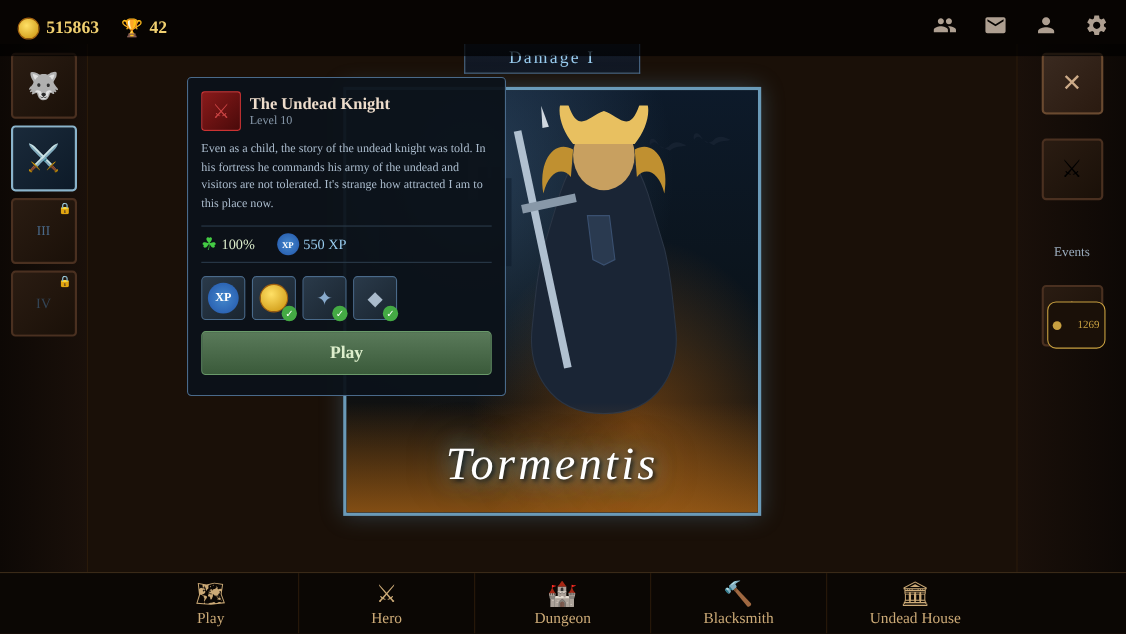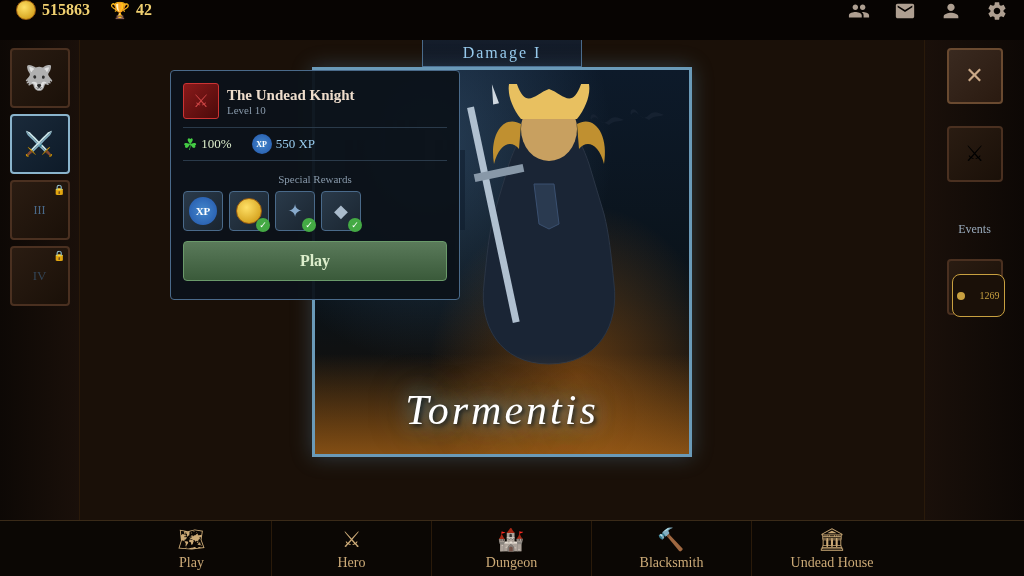--- a/index.html
+++ b/index.html
@@ -10,24 +10,24 @@
       overflow: hidden;
       font-family: 'Georgia', serif;
       background: #1a1008;
       position: relative;
     }
 
     
     .top-bar {
       position: absolute;
       top: 0; left: 0; right: 0;
-      height: 40px;
+      height: 51px;
       background: rgba(0,0,0,0.7);
       display: flex;
-      align-items: flex-start;
+      align-items: center;
       padding: 0 16px;
       z-index: 10;
     }
 
     .currency-group {
       display: flex;
       align-items: center;
       gap: 20px;
       flex: 1;
     }
@@ -161,21 +161,21 @@
       border: 1px solid #4a6a8a;
       border-top: none;
       padding: 4px 40px 4px;
       color: #99ccee;
       font-size: 16px;
       letter-spacing: 2px;
       text-align: center;
     }
 
     .game-art-container {
-      margin-top: 0;
+      margin-top: 12px;
       width: 380px;
       height: 390px;
       border: 3px solid #6a9ab8;
       background: linear-gradient(135deg, #0d1a2a 0%, #1a2a3a 30%, #0d1520 60%, #0a1018 100%);
       position: relative;
       overflow: hidden;
       box-shadow: 0 0 20px rgba(100,160,200,0.3);
     }
 
     
@@ -491,34 +491,34 @@
       <div class="mission-header">
         <div class="mission-icon">
           <span style="color:#cc4444;">⚔</span>
         </div>
         <div class="mission-title-group">
           <div class="mission-name">The Undead Knight</div>
           <div class="mission-level">Level 10</div>
         </div>
       </div>
 
+      <div class="mission-desc">Even as a child, the story of the undead knight was told. In his fortress he commands his army of the undead and visitors are not tolerated. It's strange how attracted I am to this place now.</div>
 
       <div class="mission-stats">
         <div class="stat-item">
           <span class="stat-clover">☘</span>
           <span class="stat-pct">100%</span>
         </div>
         <div class="stat-item">
           <div class="stat-xp-icon">XP</div>
           <span class="stat-xp-val">550 XP</span>
         </div>
       </div>
 
       <div class="rewards-section">
-        <div class="rewards-label">Special Rewards</div>
         <div class="rewards-grid">
           <div class="reward-item">
             <div class="stat-xp-icon" style="width:28px;height:28px;font-size:11px;">XP</div>
           </div>
           <div class="reward-item">
             <div class="coin-icon" style="width:26px;height:26px;"></div>
             <div class="reward-check">✓</div>
           </div>
           <div class="reward-item">
             <span style="color:#88aacc;font-size:18px;">✦</span>

